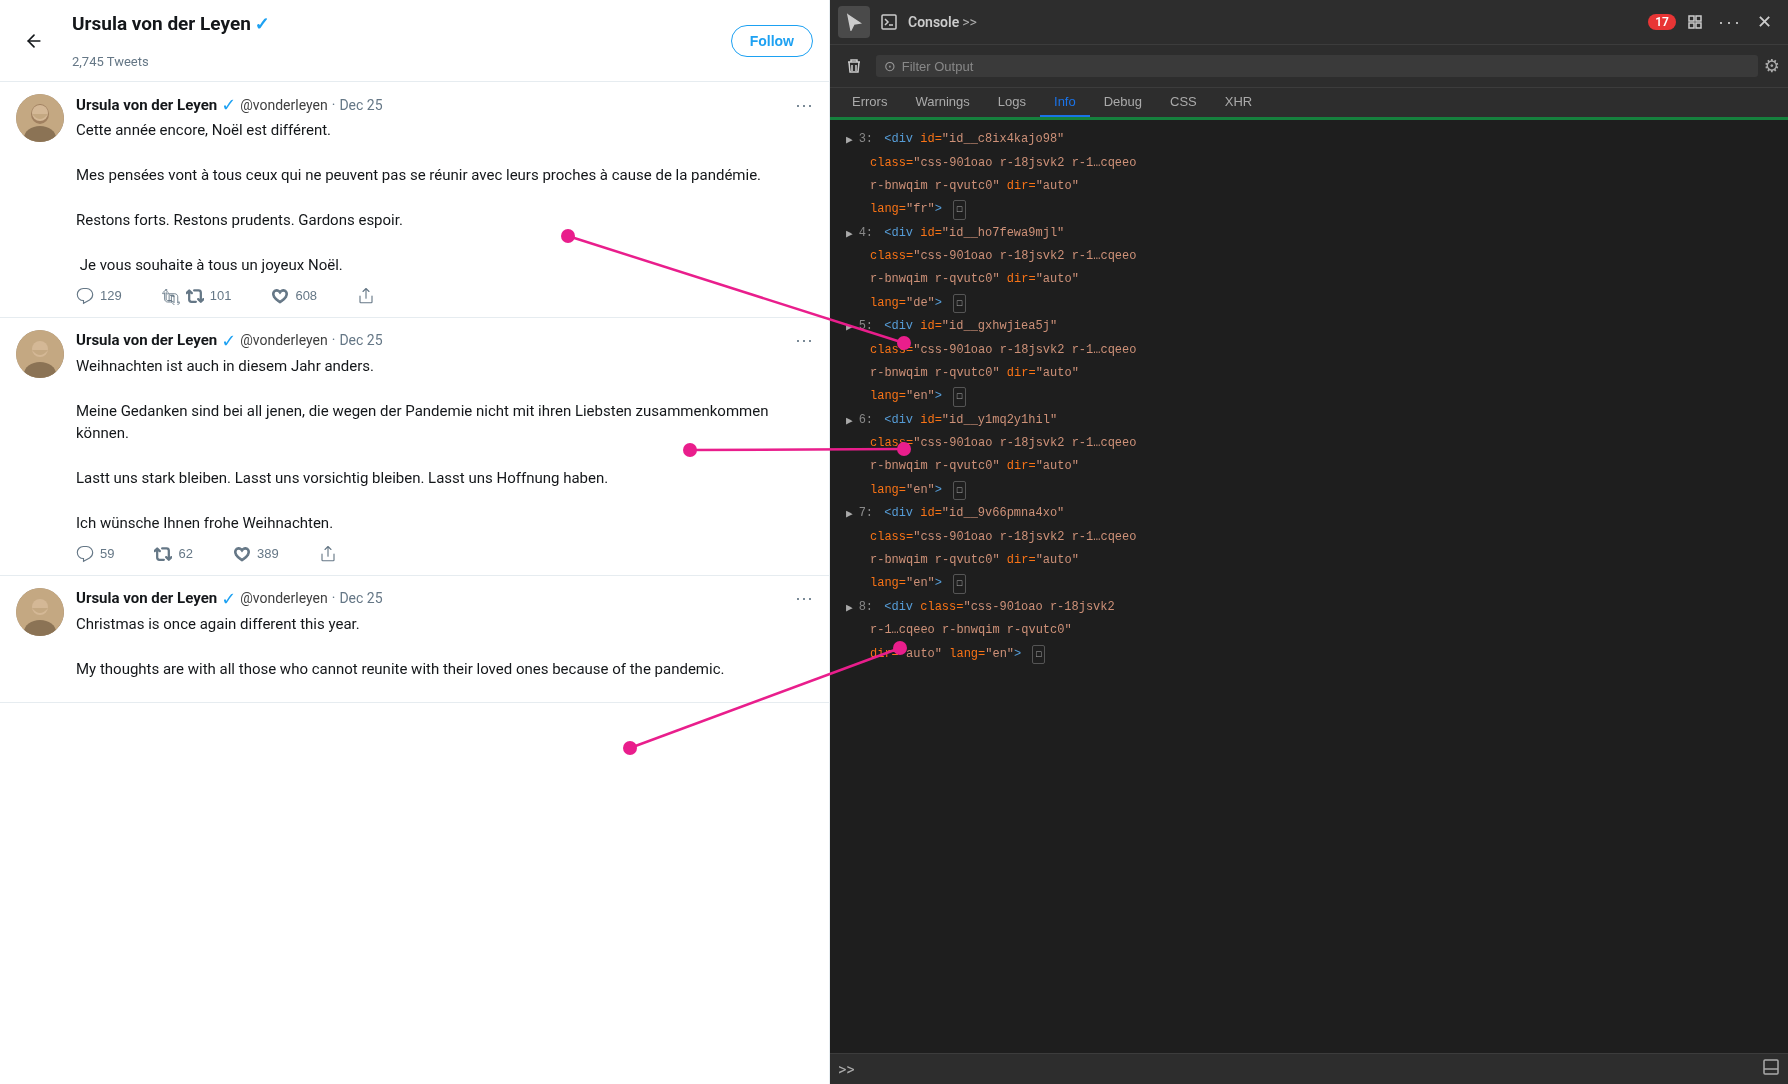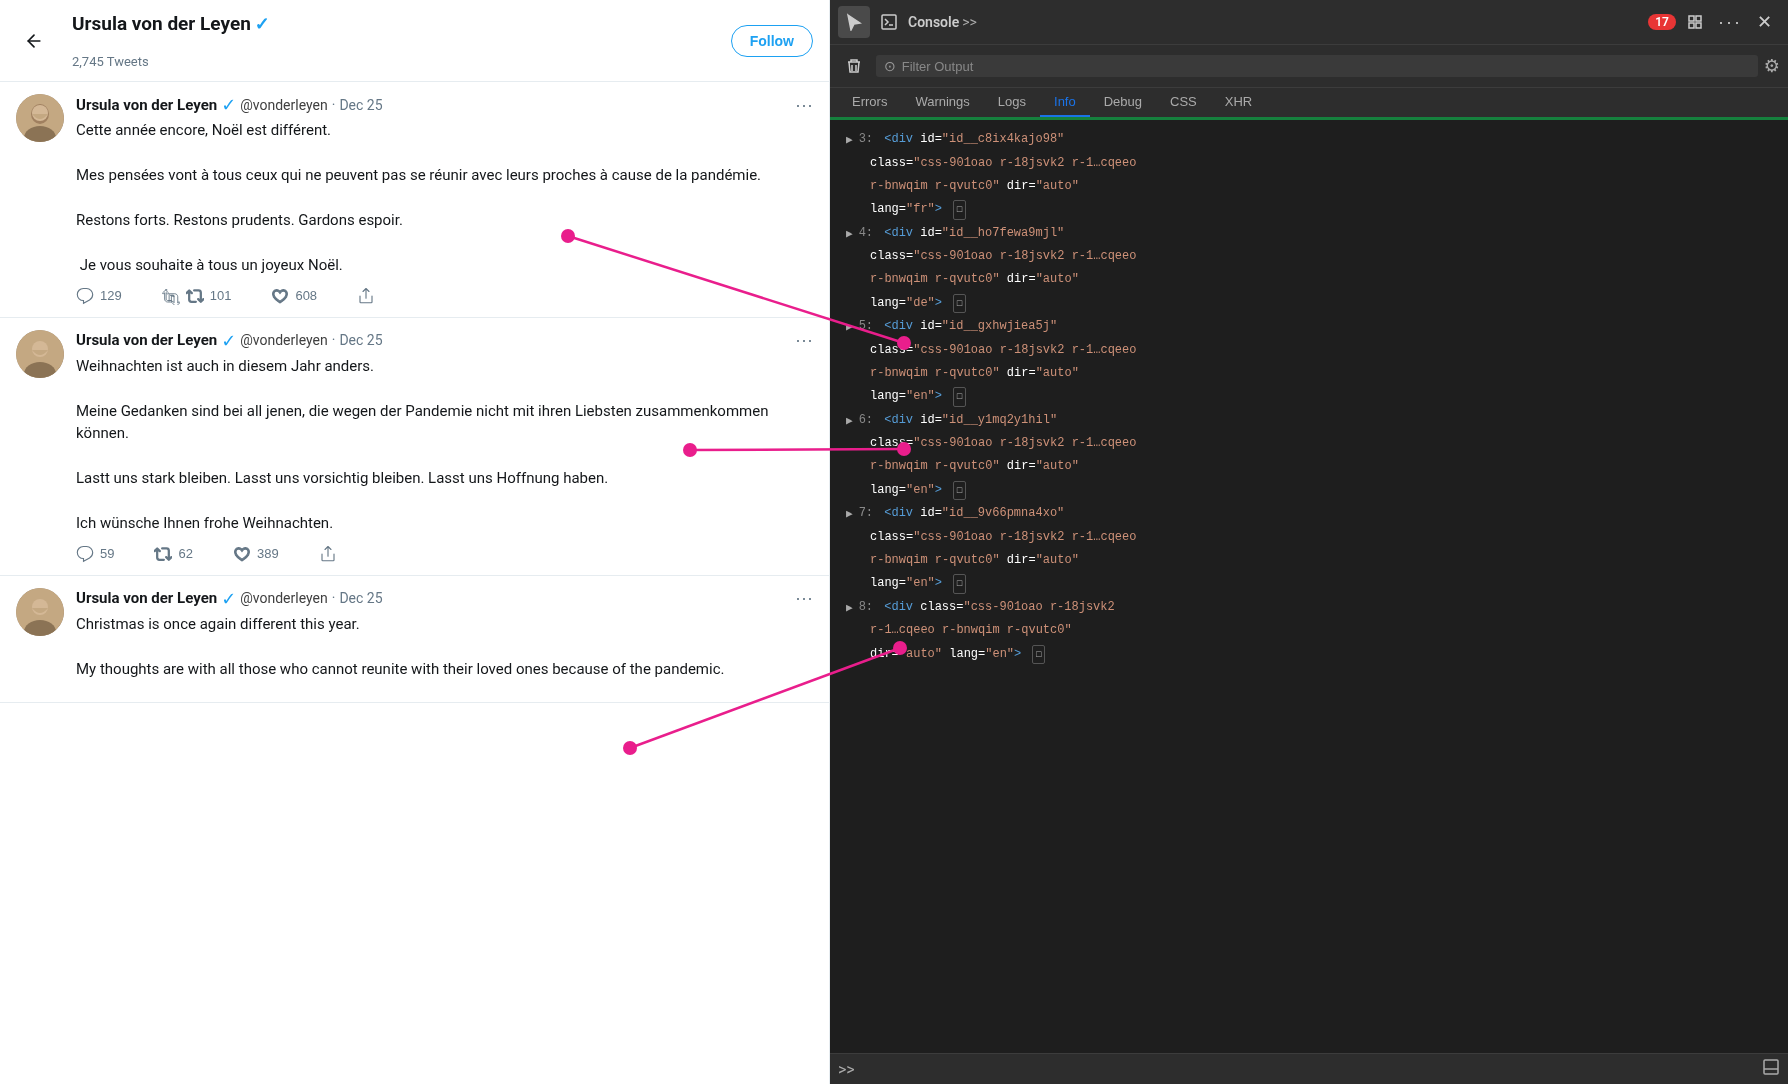--- a/index.html
+++ b/index.html
@@ -277,21 +277,21 @@
       cursor: pointer;
       font-size: 11px;
       flex-shrink: 0;
       margin-top: 2px;
     }
     .c-num {
       color: #888;
       margin-right: 4px;
     }
     .c-tag { color: #569cd6; }
-    .c-attr-name { color: #ffffff; font-family: Liberation Mono, monospace; }
+    .c-attr-name { color: #f97316; font-family: Liberation Mono, monospace; }
     .c-attr-val { color: #ce9178; }
     .c-expand-icon {
       color: #aaa;
       cursor: pointer;
       margin-left: 4px;
       font-size: 11px;
       border: 1px solid #555;
       padding: 0 2px;
       border-radius: 2px;
     }

